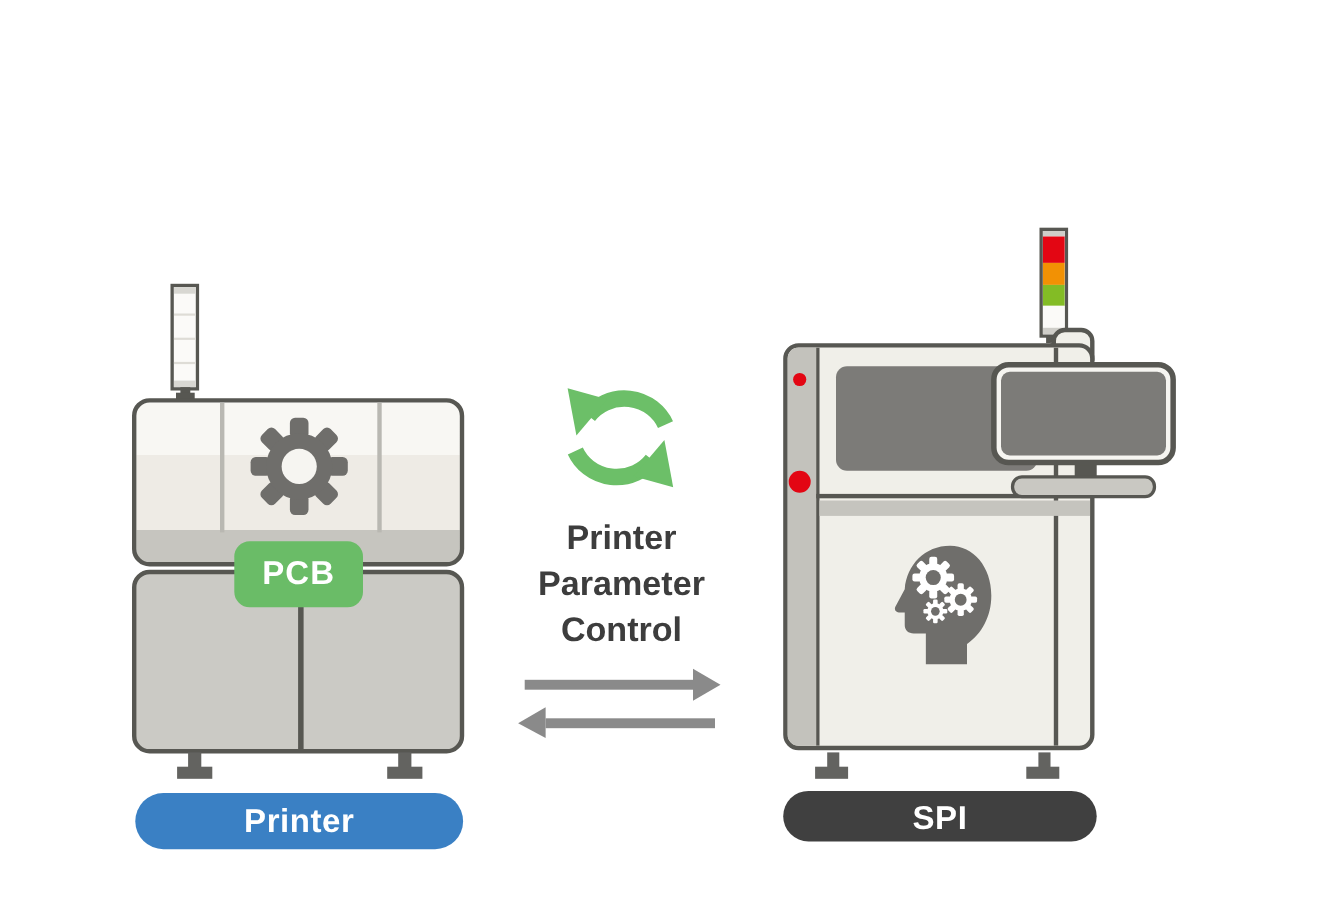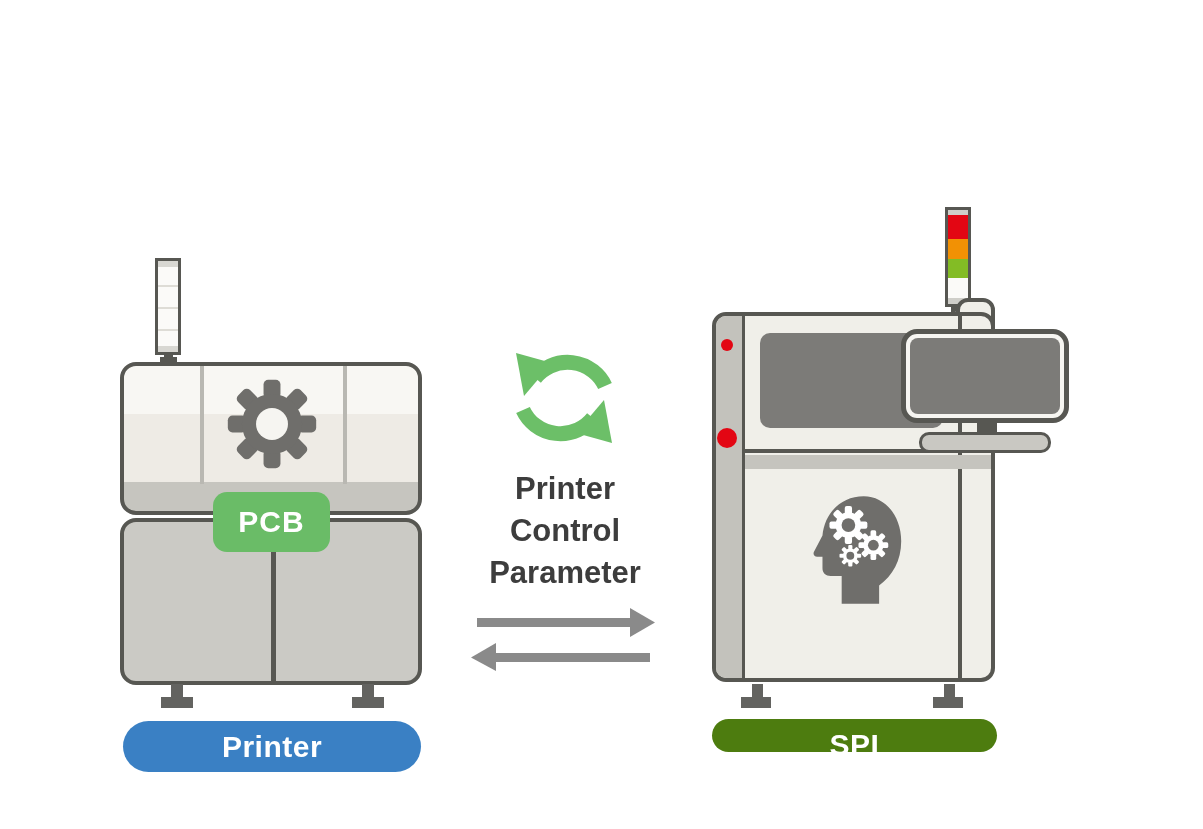--- a/index.html
+++ b/index.html
@@ -144,22 +144,22 @@
         <path d="M 15 69 A 41 40 0 0 0 85 77"></path>
       </g>
       <g fill="#6cbf68">
         <polygon points="44,22 8,12 16,55"></polygon>
         <polygon points="68,92 104,102 96,59"></polygon>
       </g>
     </svg>
 
     <div class="abs center-text">
       <div>Printer</div>
+      <div>Parameter</div>
       <div>Control</div>
-      <div>Parameter</div>
     </div>
 
     <svg class="abs" style="left:468px;top:602px" width="190" height="72" viewBox="0 0 190 72">
       <g fill="#8a8a8a">
         <g>
           <rect x="9" y="16" width="153" height="9"></rect>
           <polygon points="162,6 187,20.5 162,35"></polygon>
         </g>
         <g>
           <rect x="28" y="51" width="154" height="9"></rect>
@@ -209,16 +209,16 @@
     <div class="abs monitor">
       <div class="monitor-screen"></div>
     </div>
     <div class="abs keyboard-tray"></div>
 
     <div class="leg-bar" style="left:752px;top:684px;width:11px;height:15px"></div>
     <div class="leg-foot" style="left:741px;top:697px;width:30px;height:11px"></div>
     <div class="leg-bar" style="left:944px;top:684px;width:11px;height:15px"></div>
     <div class="leg-foot" style="left:933px;top:697px;width:30px;height:11px"></div>
 
-    <div class="pill" style="left:712px;top:719px;width:285px;height:33px;line-height:51px;background:#4d7c0f">SPI</div>
+    <div class="pill" style="left:712px;top:719px;width:285px;height:46px;line-height:51px;background:#404040">SPI</div>
   </div>
 
 </div>
 
 </body></html>

